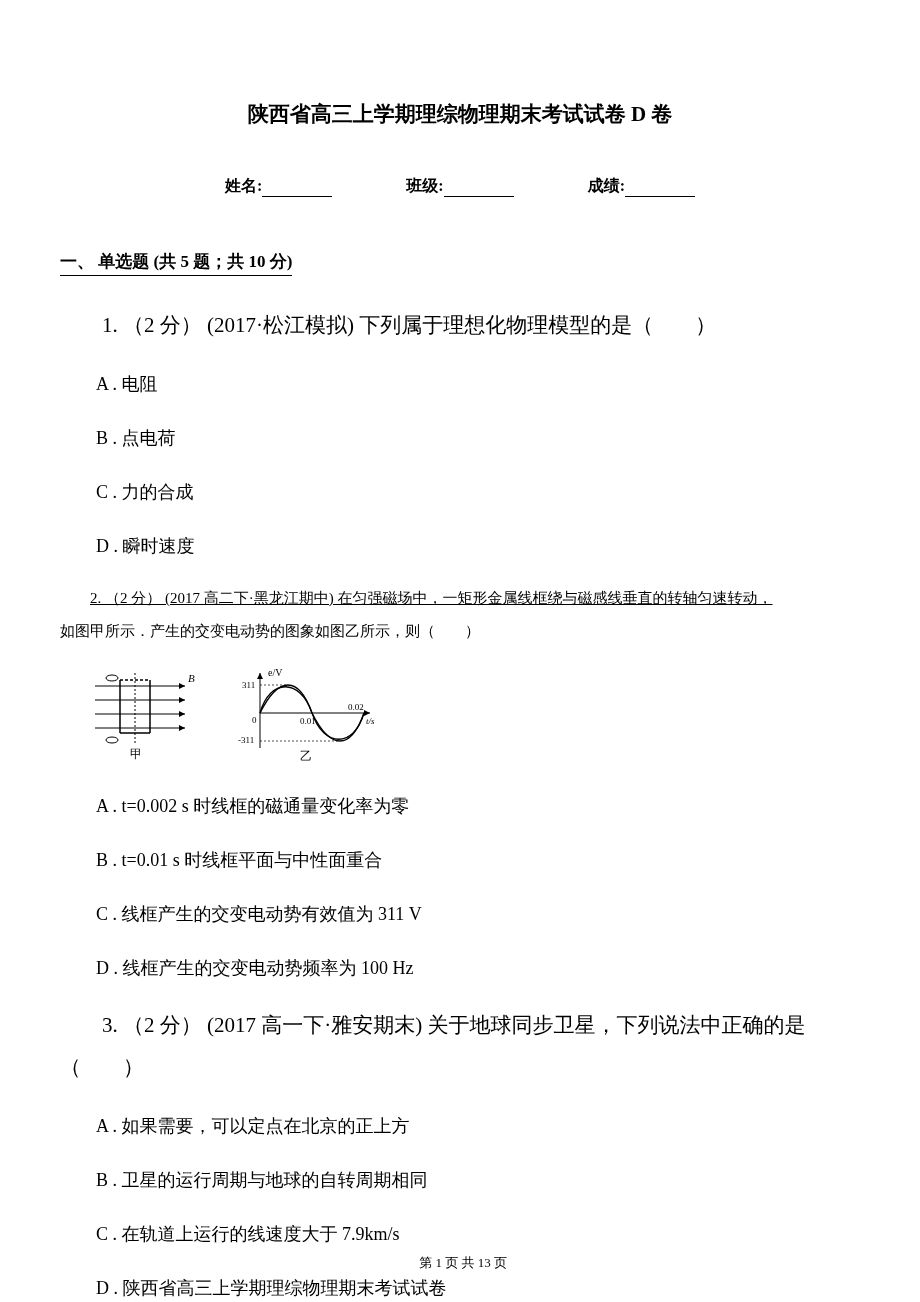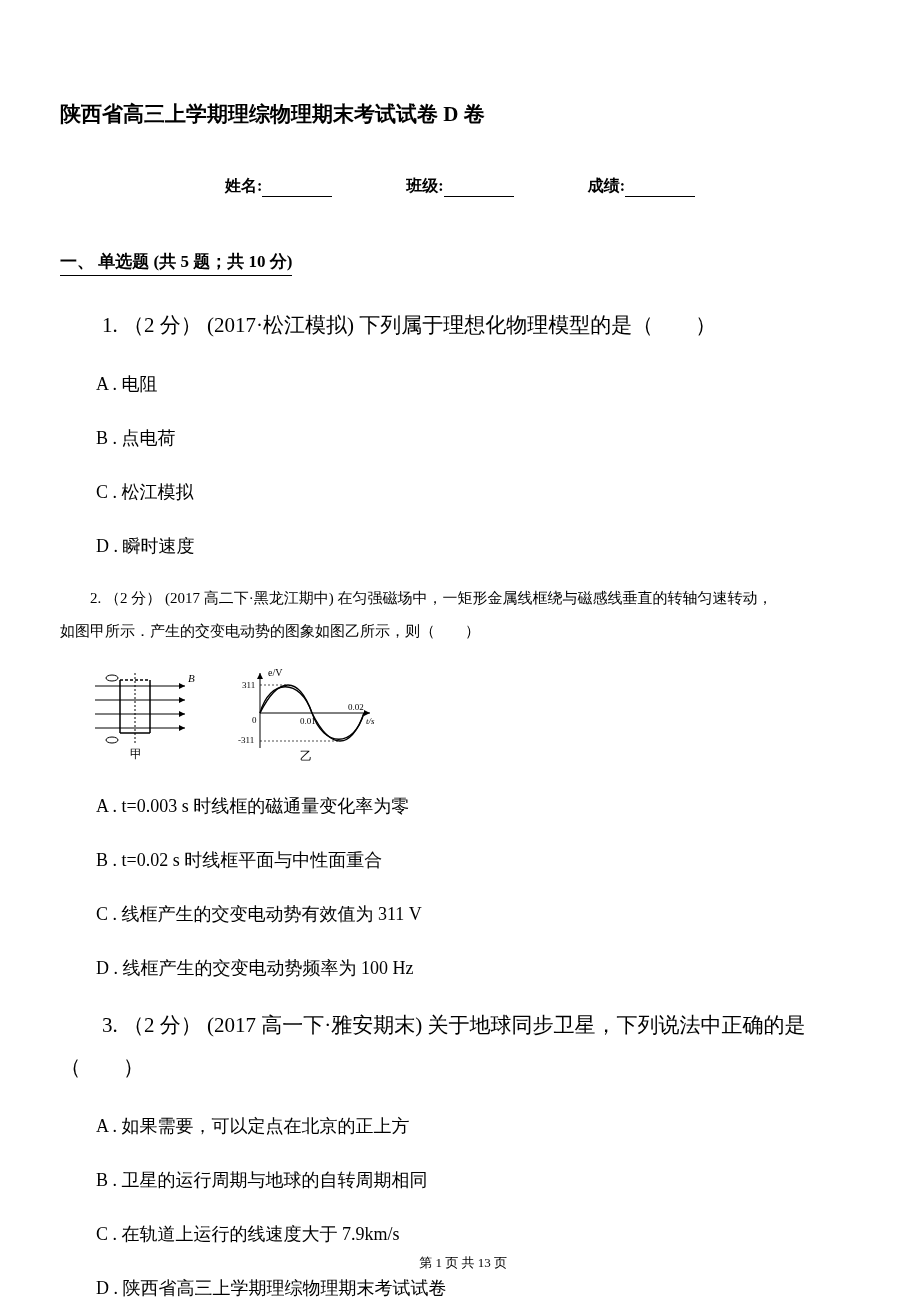--- a/index.html
+++ b/index.html
@@ -10,21 +10,21 @@
     body {
       width: 920px;
       height: 1302px;
       background: #fff;
       font-family: "SimSun", "宋体", serif;
       color: #000;
       padding: 100px 60px 40px 60px;
       position: relative;
     }
     .title {
-      text-align: left;
+      text-align: center;
       font-size: 21px;
       font-weight: bold;
       margin-bottom: 40px;
     }
     .info-row {
       text-align: center;
       font-size: 16px;
       font-weight: bold;
       margin-bottom: 45px;
     }
@@ -53,20 +53,21 @@
       text-indent: 2em;
     }
     .question-intro {
       font-size: 15px;
       line-height: 2.2;
       margin-bottom: 20px;
     }
     .question-intro .first-line {
       text-indent: 2em;
       display: block;
+      text-decoration: underline;
     }
     .option {
       font-size: 18px;
       line-height: 2.0;
       margin-bottom: 18px;
       text-indent: 2em;
     }
     .figure-container {
       margin: 10px 0 25px 30px;
     }
@@ -100,21 +101,21 @@
   <span class="field">
     <span>成绩:</span><span class="underline"></span>
   </span>
 </div>
 
 <div class="section-header">一、 单选题 (共 5 题；共 10 分)</div>
 
 <div class="question">1. （2 分） (2017·松江模拟) 下列属于理想化物理模型的是（　　）</div>
 <div class="option">A . 电阻</div>
 <div class="option">B . 点电荷</div>
-<div class="option">C . 松江模拟</div>
+<div class="option">C . 力的合成</div>
 <div class="option">D . 瞬时速度</div>
 
 <div class="question-intro">
   <span class="first-line">2. （2 分） (2017 高二下·黑龙江期中) 在匀强磁场中，一矩形金属线框绕与磁感线垂直的转轴匀速转动，</span>
   <span>如图甲所示．产生的交变电动势的图象如图乙所示，则（　　）</span>
 </div>
 
 <div class="figure-container">
   <svg class="figure-svg" width="290" height="95">
 
@@ -165,22 +166,22 @@
 
       <text x="60" y="56" font-size="9" font-family="serif">0.01</text>
       <text x="108" y="42" font-size="9" font-family="serif">0.02</text>
       <text x="126" y="56" font-size="9" font-style="italic" font-family="serif">t/s</text>
 
       <text x="60" y="92" font-size="12" font-family="SimSun">乙</text>
     </g>
   </svg>
 </div>
 
-<div class="option">A . t=0.003 s 时线框的磁通量变化率为零</div>
-<div class="option">B . t=0.02 s 时线框平面与中性面重合</div>
+<div class="option">A . t=0.002 s 时线框的磁通量变化率为零</div>
+<div class="option">B . t=0.01 s 时线框平面与中性面重合</div>
 <div class="option">C . 线框产生的交变电动势有效值为 311 V</div>
 <div class="option">D . 线框产生的交变电动势频率为 100 Hz</div>
 
 <div class="question">3. （2 分） (2017 高一下·雅安期末) 关于地球同步卫星，下列说法中正确的是（　　）</div>
 <div class="option">A . 如果需要，可以定点在北京的正上方</div>
 <div class="option">B . 卫星的运行周期与地球的自转周期相同</div>
 <div class="option">C . 在轨道上运行的线速度大于 7.9km/s</div>
 <div class="option">D . 陕西省高三上学期理综物理期末考试试卷</div>
 
 <div class="page-footer">第 1 页 共 13 页</div>

